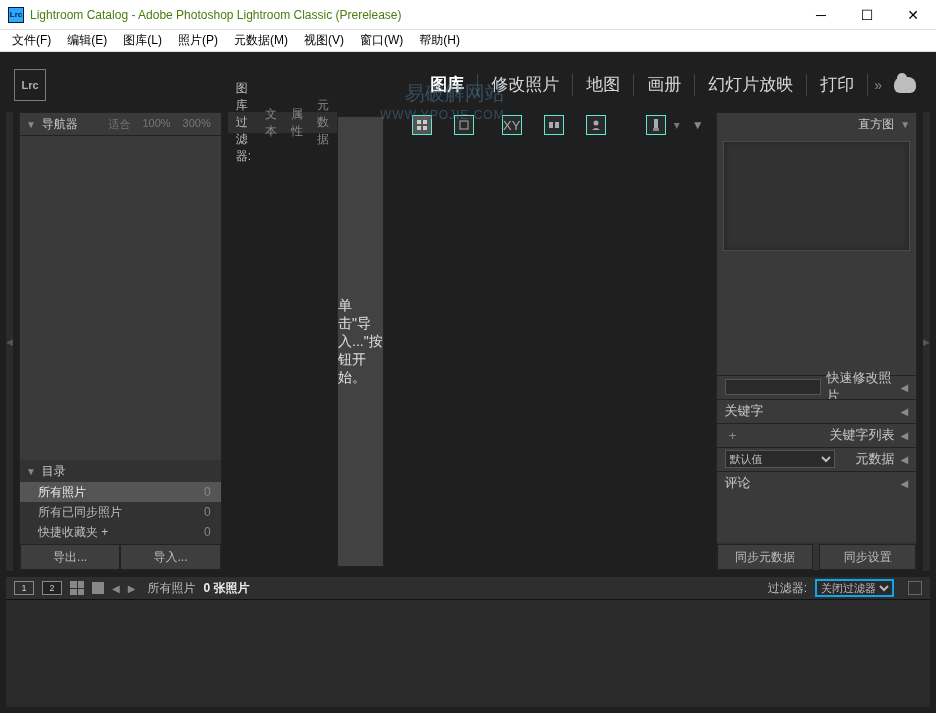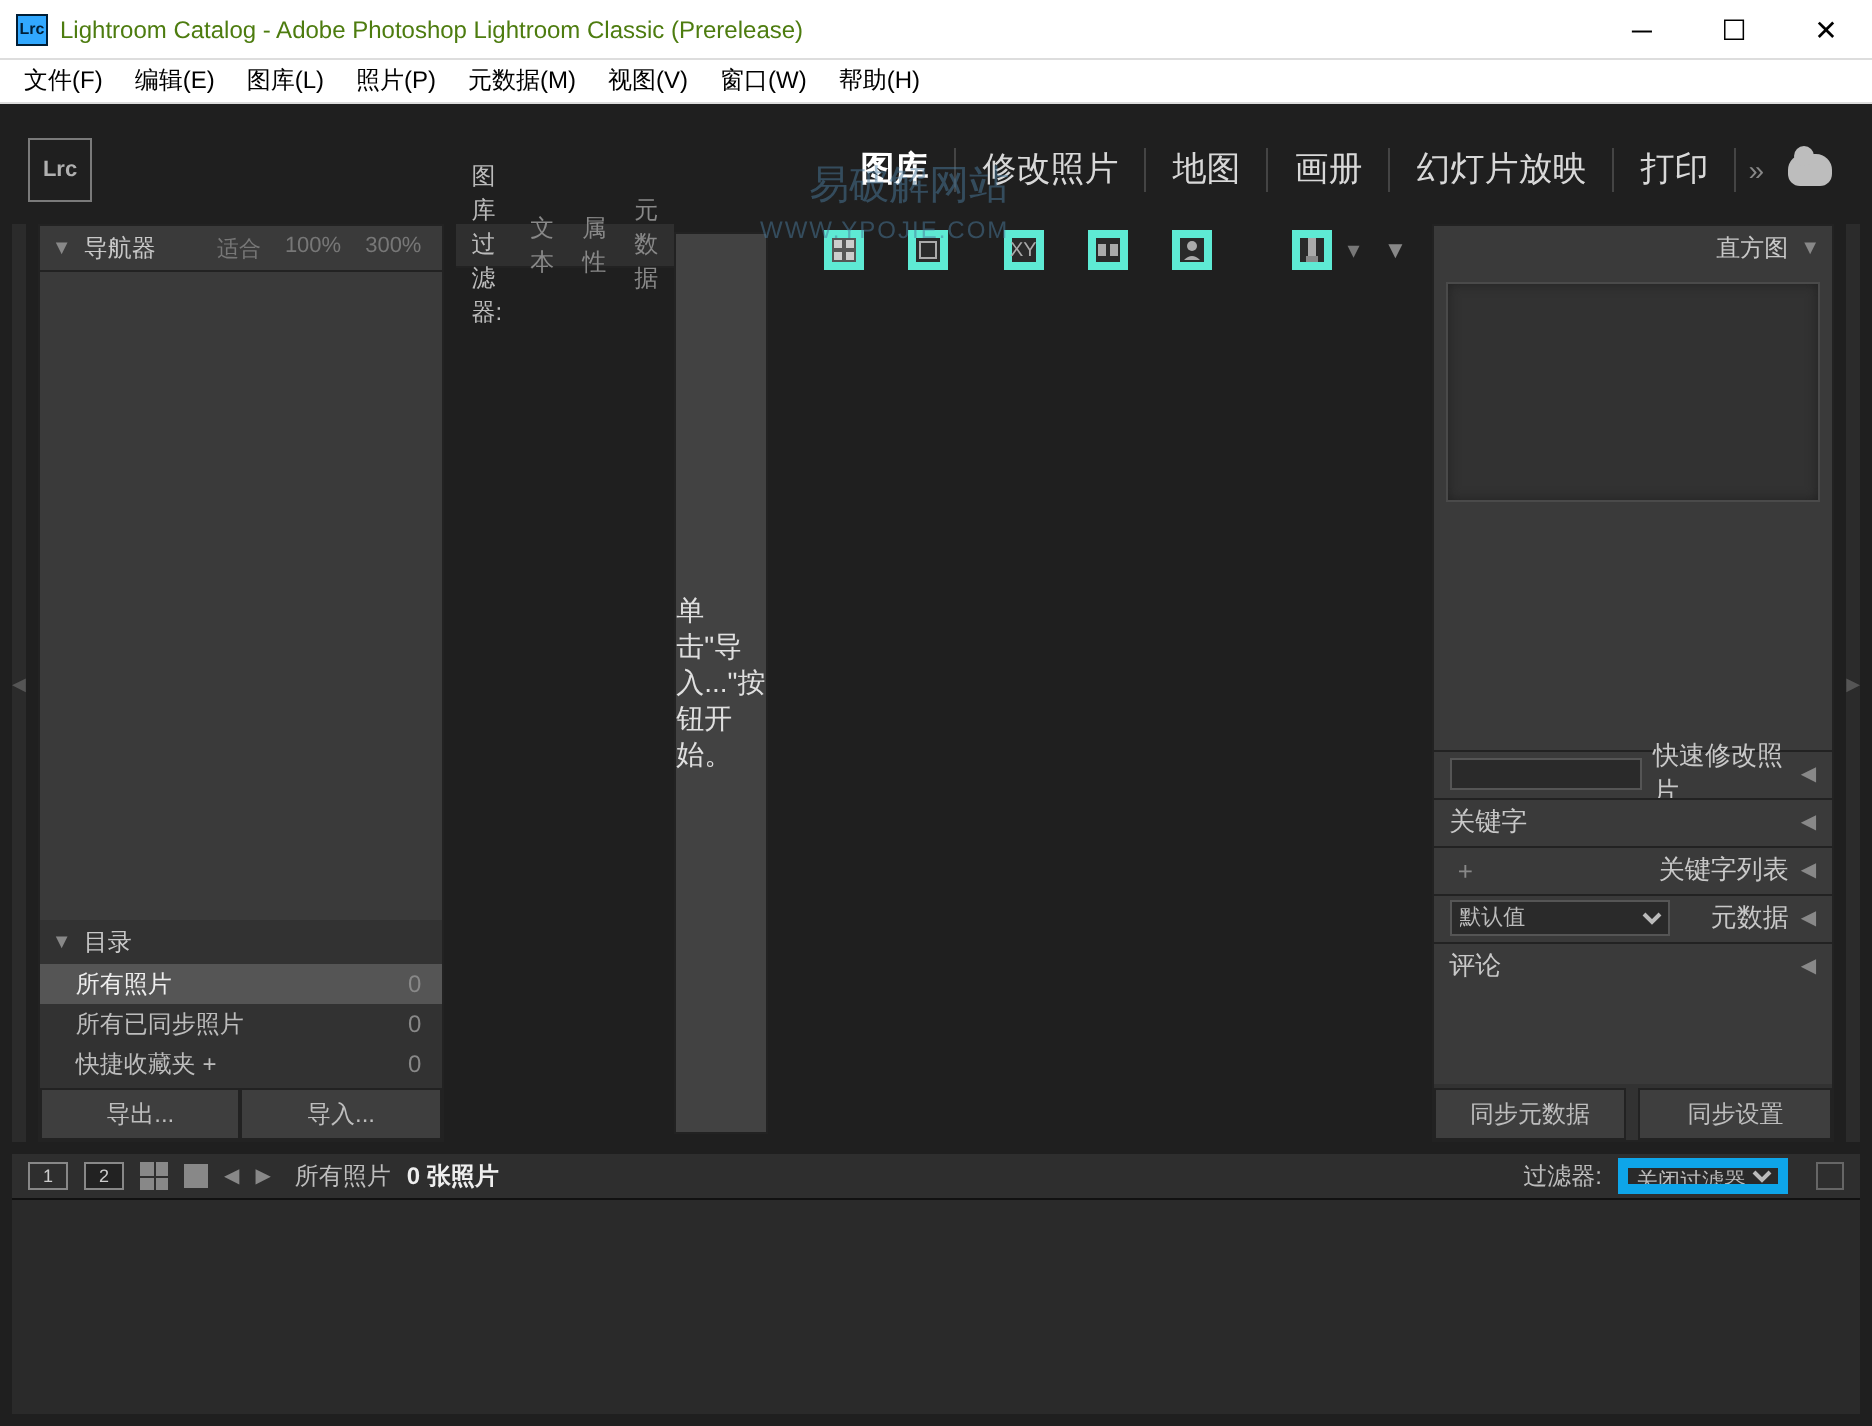--- a/index.html
+++ b/index.html
@@ -41,21 +41,21 @@
 .list-row .count { margin-left: auto; color: #888; }
 .list-row.sel { background: #555; color: #eee; }
 .import-bar { height: 26px; display: flex; gap: 0; margin-top: 2px; }
 .import-bar button { flex: 1; background: #3e3e3e; border: 1px solid #222; color: #bdbdbd; font-size: 12px; cursor: pointer; }
 .filter-bar { height: 22px; background: #2f2f2f; display: flex; align-items: center; padding: 0 8px; color: #bdbdbd; gap: 14px; font-size: 12px; border-bottom: 1px solid #222; }
 .filter-bar .lbl { color: #bbb; }
 .filter-bar .opt { color: #888; }
 .grid-area { flex: 1; background: #424242; display: flex; align-items: center; justify-content: center; color: #e0e0e0; font-size: 14px; border: 1px solid #222; margin: 4px 0; }
 .toolbar { height: 26px; display: flex; align-items: center; padding: 0 6px; gap: 6px; }
 .tb-group { display: flex; }
-.tb-btn { width: 20px; height: 20px; background: #2a2a2a; border: 4px solid #5eead4; display: flex; align-items: center; justify-content: center; color: #aaa; font-size: 10px; margin-left: 22px; }
+.tb-btn { width: 20px; height: 20px; background: #2a2a2a; border: 1px solid #5eead4; display: flex; align-items: center; justify-content: center; color: #aaa; font-size: 13px; margin-left: 22px; }
 .tb-btn.grid { background: #555; }
 .tb-btn svg { display: block; }
 .right .section { height: 24px; display: flex; align-items: center; padding: 0 8px; color: #c8c8c8; background: #3a3a3a; border-top: 1px solid #222; font-size: 13px; justify-content: space-between; gap: 6px; }
 .right .section .label { }
 .right .section .tri-l { color: #888; font-size: 10px; }
 .right .section .plus { margin-right: auto; color: #888; width: 16px; text-align: center; }
 .right .section .slot { margin-right: auto; width: 110px; height: 16px; background: #2a2a2a; border: 1px solid #555; }
 .right .section select { margin-right: auto; width: 110px; height: 18px; background: #2a2a2a; border: 1px solid #555; color: #bbb; font-size: 11px; }
 .histogram { background: #3a3a3a; flex: none; }
 .hist-canvas { height: 110px; background: #323232; margin: 6px; border: 1px solid #4a4a4a; box-shadow: inset 0 0 6px #222; }
@@ -65,21 +65,21 @@
 .filmstrip .fbar { height: 22px; background: #2e2e2e; display: flex; align-items: center; padding: 0 8px; gap: 8px; color: #bdbdbd; font-size: 12px; }
 .fbar .monitor { width: 20px; height: 14px; border: 1px solid #888; display: flex; align-items: center; justify-content: center; font-size: 9px; color: #ccc; }
 .fbar .monitor.dark { background: #222; }
 .fbar .grid4 { display: grid; grid-template-columns: 1fr 1fr; gap: 1px; width: 14px; height: 14px; }
 .fbar .grid4 span { background: #888; }
 .fbar .sq { width: 12px; height: 12px; background: #888; }
 .fbar .nav-arrow { color: #888; font-size: 10px; }
 .fbar .crumb { margin-left: 4px; }
 .fbar .bold { color: #eee; font-weight: bold; }
 .fbar .spacer { flex: 1; }
-.fbar select { background: #2a2a2a; border: 5px solid #0ea5e9; color: #bbb; font-size: 11px; height: 18px; }
+.fbar select { background: #2a2a2a; border: 2px solid #0ea5e9; color: #bbb; font-size: 11px; height: 18px; }
 .fstrip-body { flex: 1; background: #2a2a2a; border-top: 1px solid #111; }
 .side-handle { width:8px; background:#2b2b2b; display:flex; align-items:center; justify-content:center; color:#555; font-size:9px; }
 </style>
 </head>
 <body>
 
 <div class="titlebar">
   <div class="app-icon">Lrc</div>
   <div class="title">Lightroom Catalog - Adobe Photoshop Lightroom Classic (Prerelease)</div>
   <div class="win-btn">─</div>

